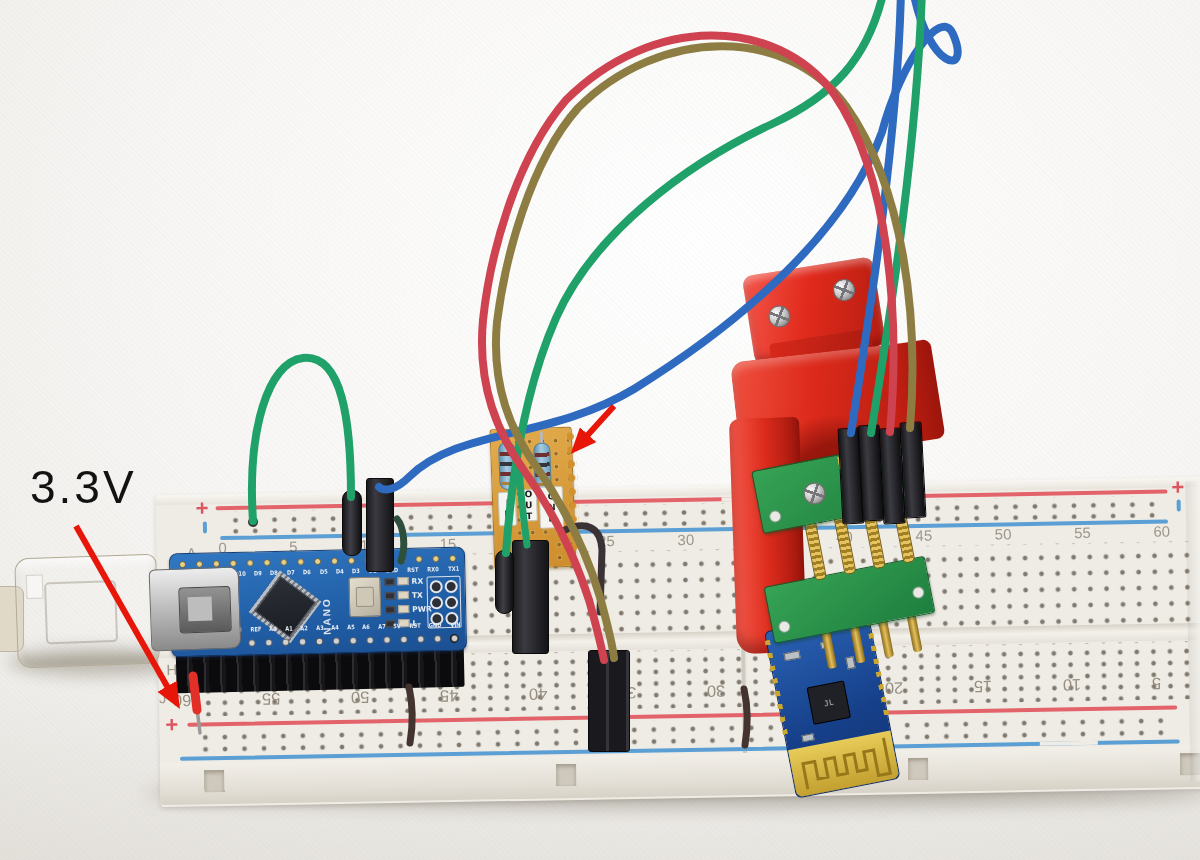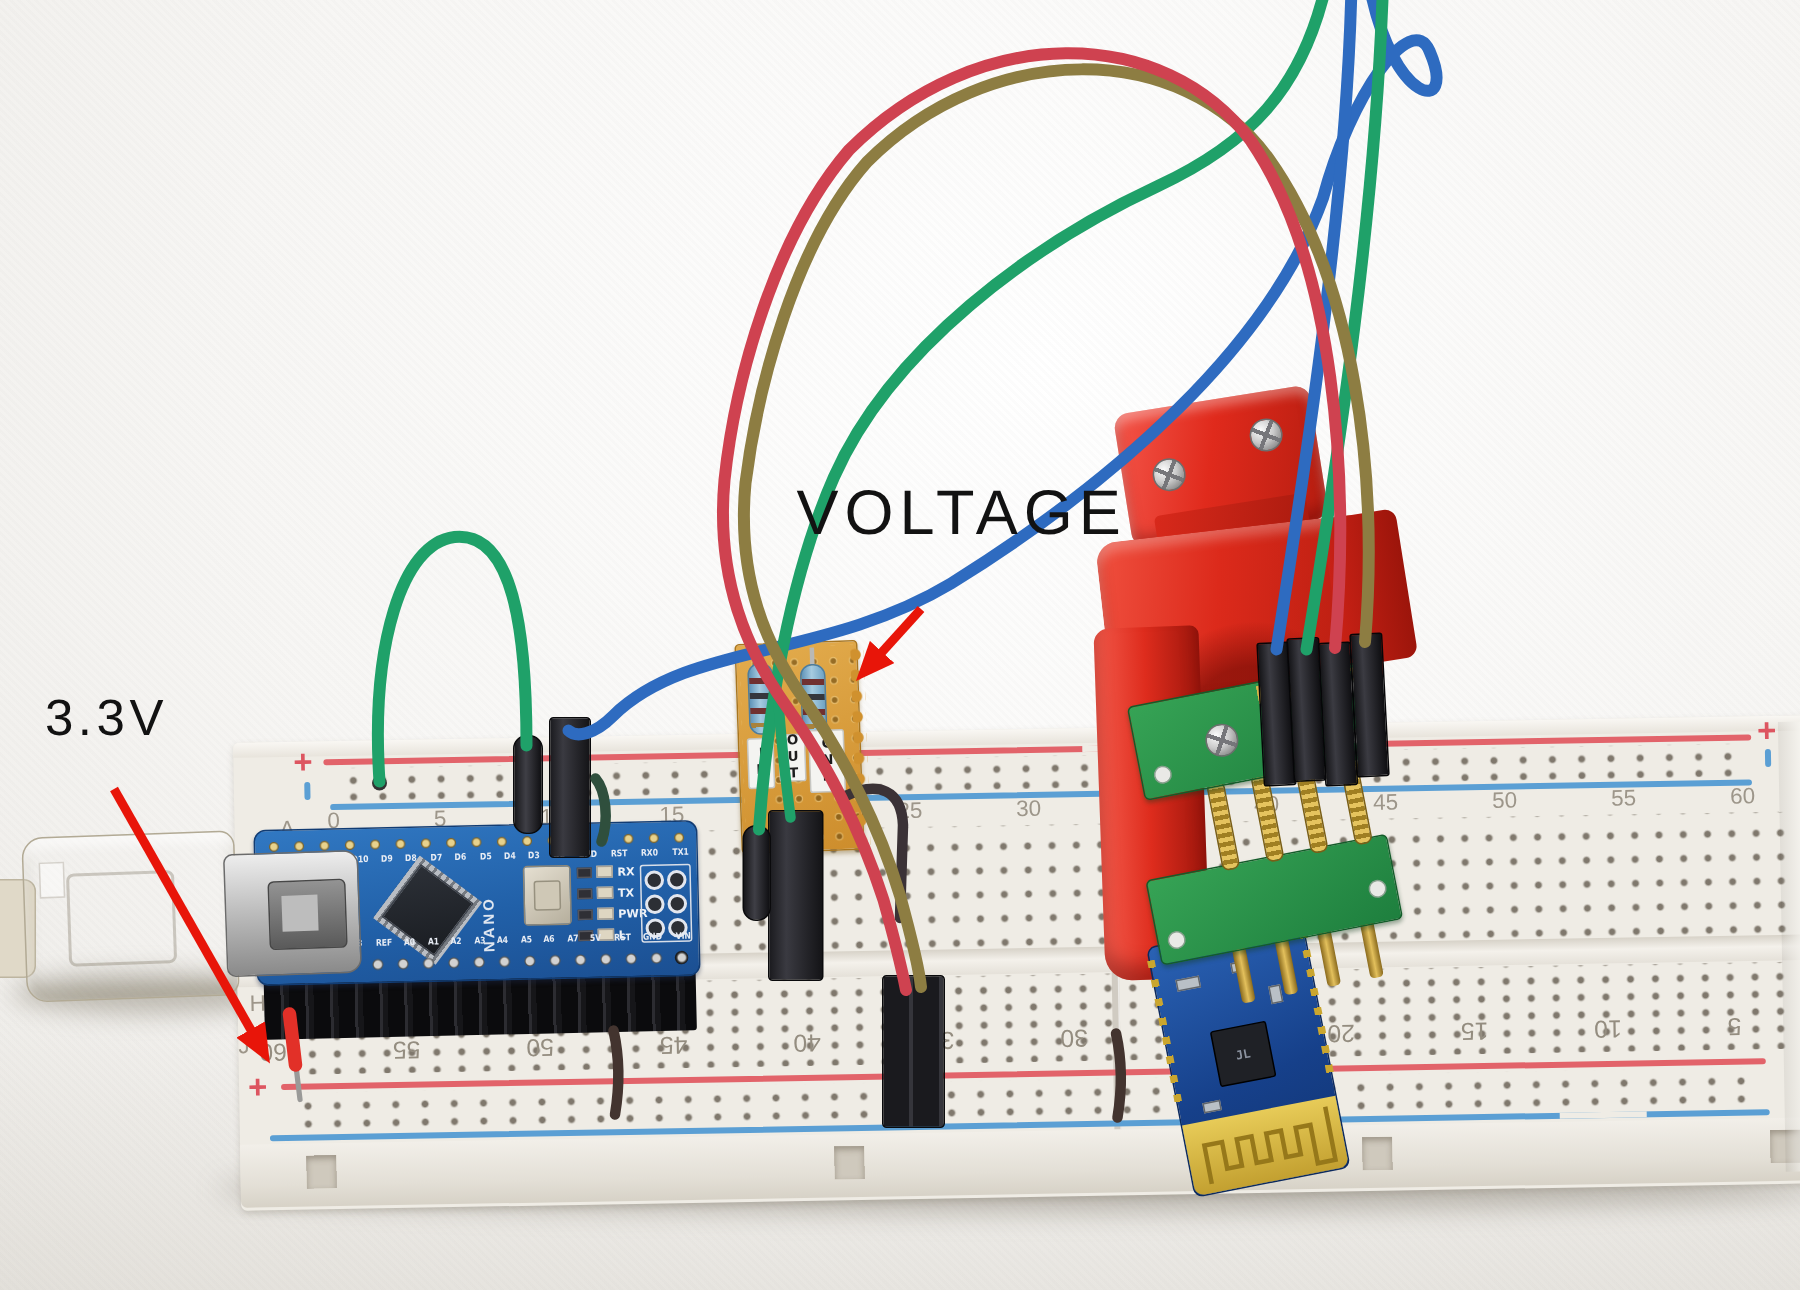--- a/index.html
+++ b/index.html
@@ -182,21 +182,21 @@
   
   .dup{position:absolute;width:20px;height:94px;transform:rotate(-3deg);z-index:11;
     background:linear-gradient(90deg,#151518,#3b3b42 35%,#0e0e11);border:1px solid #060608;border-radius:2px;}
 
   
   #wires{left:0;top:0;width:1200px;height:860px;z-index:14;pointer-events:none;}
 
   
   .ann{z-index:16;color:#121212;font-family:"Liberation Sans",sans-serif;}
   #vd-label{left:531px;top:316px;font-size:42px;letter-spacing:4px;line-height:51px;}
-  #v33-label{left:30px;top:460px;font-size:34px;letter-spacing:3px;}
+  #v33-label{left:30px;top:460px;font-size:46px;letter-spacing:3px;}
 </style>
 </head>
 <body>
 
 <div id="stage">
 
   <div class="abs board-shadow"></div>
   <div class="abs usb-shadow"></div>
 
   <div class="abs" id="breadboard">
@@ -451,17 +451,16 @@
     <path d="M 884,-10 C 868,60 832,96 772,124 C 688,163 594,232 556,318 C 527,384 512,470 506,553" fill="none" stroke="#1fa169" stroke-width="8" stroke-linecap="round"></path>
     <path d="M 519,468 C 521,498 524,522 527,545" fill="none" stroke="#1fa169" stroke-width="7" stroke-linecap="round"></path>
     <path d="M 910,428 C 919,318 904,188 846,106 C 788,26 660,26 578,108 C 530,162 505,258 497,322 C 491,386 511,432 538,469 C 562,504 586,550 600,597 C 609,630 613,648 614,658" fill="none" stroke="#8d7d42" stroke-width="8" stroke-linecap="round"></path>
     <path d="M 890,432 C 900,318 890,176 834,94 C 776,16 652,14 566,100 C 516,158 490,254 483,320 C 477,386 498,434 525,472 C 550,507 574,553 589,600 C 598,632 602,650 604,660" fill="none" stroke="#cf4250" stroke-width="8" stroke-linecap="round"></path>
 
     <line x1="614" y1="406" x2="576" y2="448" stroke="#e81509" stroke-width="6" marker-end="url(#ah)"></line>
     <line x1="76" y1="526" x2="176" y2="702" stroke="#e81509" stroke-width="6" marker-end="url(#ah)"></line>
   </svg>
 
   <div class="abs ann" id="vd-label">
-    <div>VOLTAGE</div>
   </div>
   <div class="abs ann" id="v33-label">3.3V</div>
 
 </div>
 
 </body></html>

